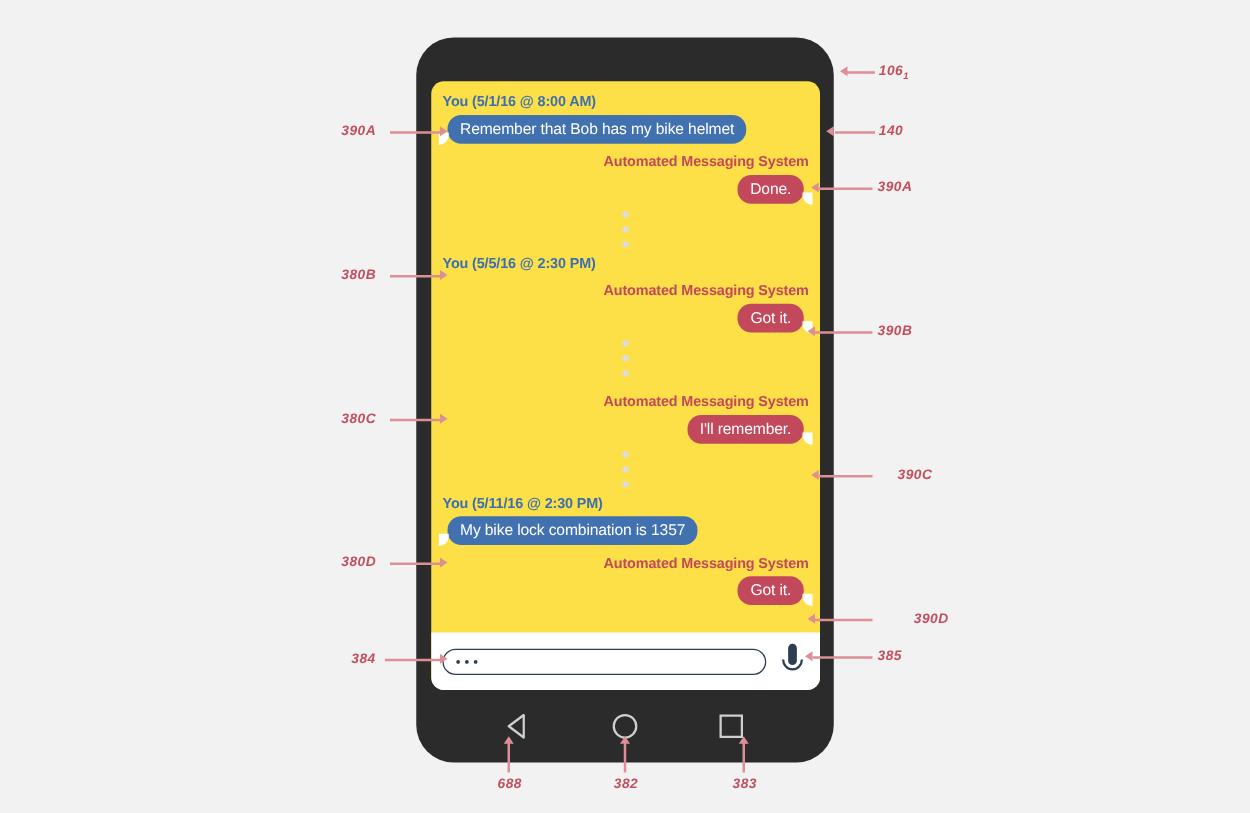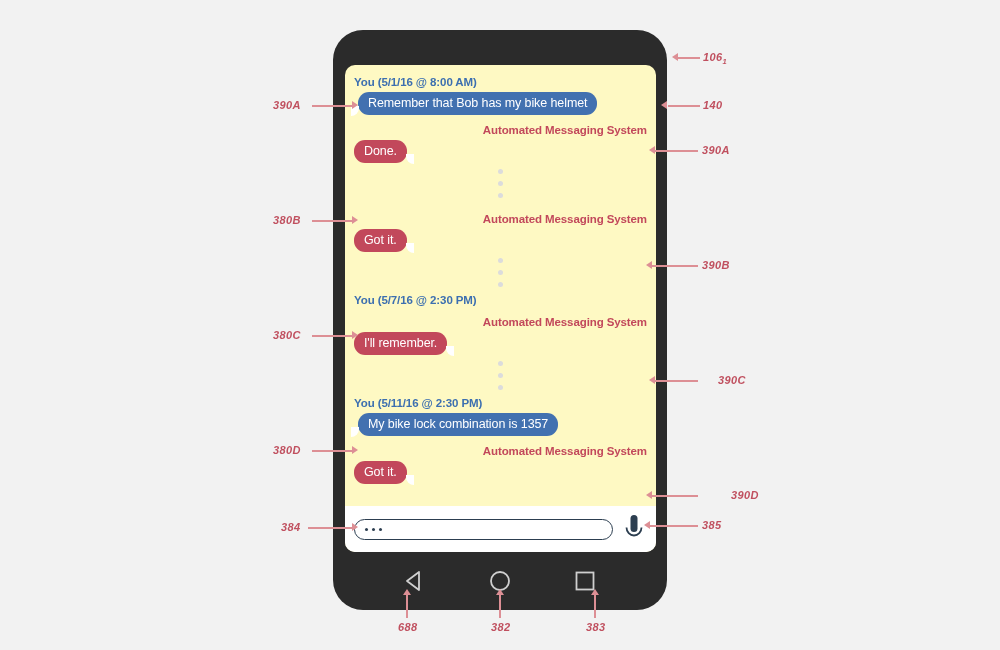--- a/index.html
+++ b/index.html
@@ -26,21 +26,21 @@
     border-radius: 30px;
   }
 
   
   #screen {
     position: absolute;
     left: 345px;
     top: 65px;
     width: 311px;
     height: 487px;
-    background: #fef9c3;
+    background: #fde047;
     border-radius: 10px;
     overflow: hidden;
   }
 
   #thread {
     position: absolute;
     left: 0;
     top: 0;
     right: 0;
     bottom: 0;
@@ -55,21 +55,21 @@
     font-weight: bold;
     letter-spacing: -0.1px;
     line-height: 14px;
     margin-bottom: 3px;
   }
   .sender.me    { color: #3c6fb0; text-align: left; }
   .sender.bot   { color: #c2485b; text-align: right; }
 
   .row { display: flex; }
   .row.left  { justify-content: flex-start; }
-  .row.right { }
+  .row.right { justify-content: flex-end; }
 
   .bubble {
     position: relative;
     display: inline-block;
     font-size: 12.5px;
     line-height: 14px;
     color: #ffffff;
     padding: 4px 10px 5px 10px;
     border-radius: 11px;
     white-space: nowrap;
@@ -259,34 +259,34 @@
       </div>
     </div>
 
     <div class="vdots">
       <i></i>
       <i></i>
       <i></i>
     </div>
 
     <div class="block">
+      <div class="sender me">You (5/5/16 @ 2:30 PM)</div>
       <div class="sender bot" style="margin-top:8px">Automated Messaging System</div>
       <div class="row right">
         <div class="bubble bot">Got it.</div>
       </div>
     </div>
 
     <div class="vdots">
       <i></i>
       <i></i>
       <i></i>
     </div>
 
     <div class="block">
-      <div class="sender me">You (5/7/16 @ 2:30 PM)</div>
       <div class="sender bot" style="margin-top:8px">Automated Messaging System</div>
       <div class="row right">
         <div class="bubble bot">I'll remember.</div>
       </div>
     </div>
 
     <div class="vdots">
       <i></i>
       <i></i>
       <i></i>

